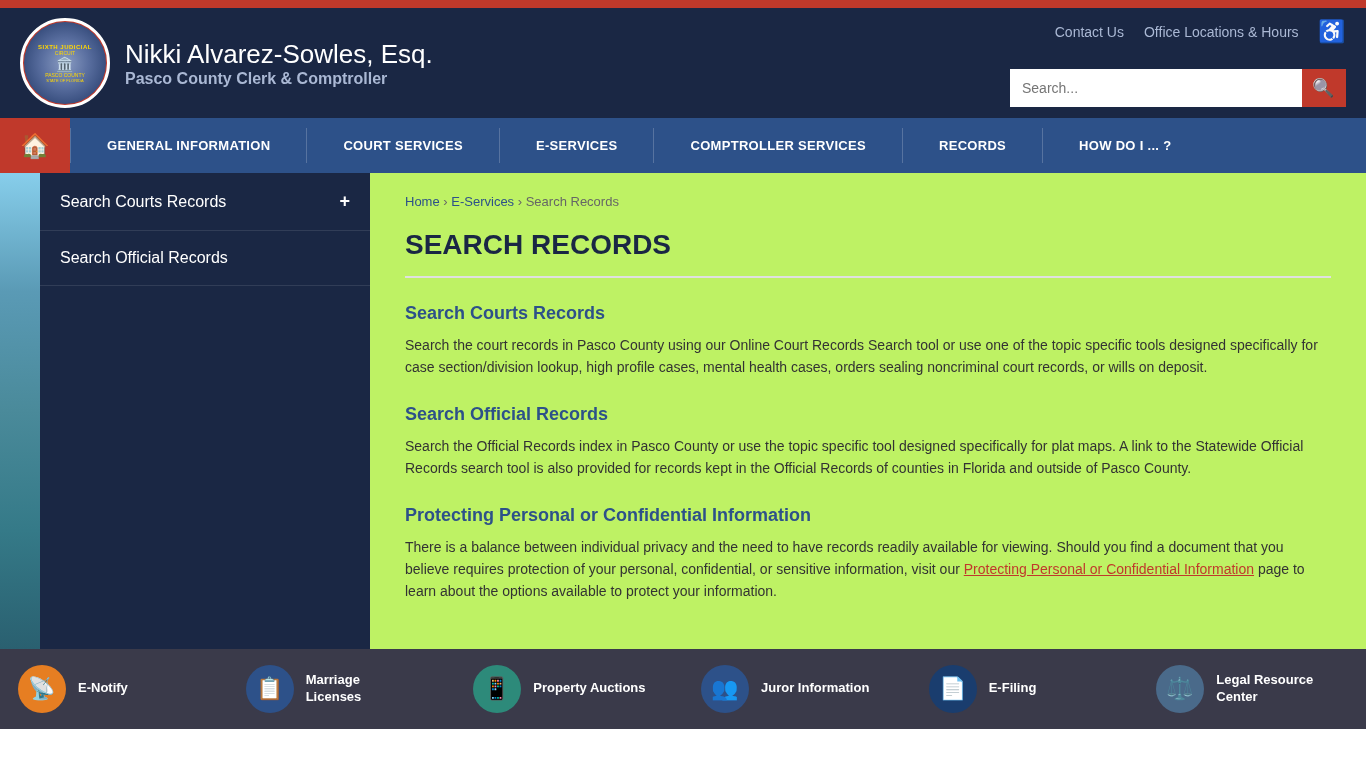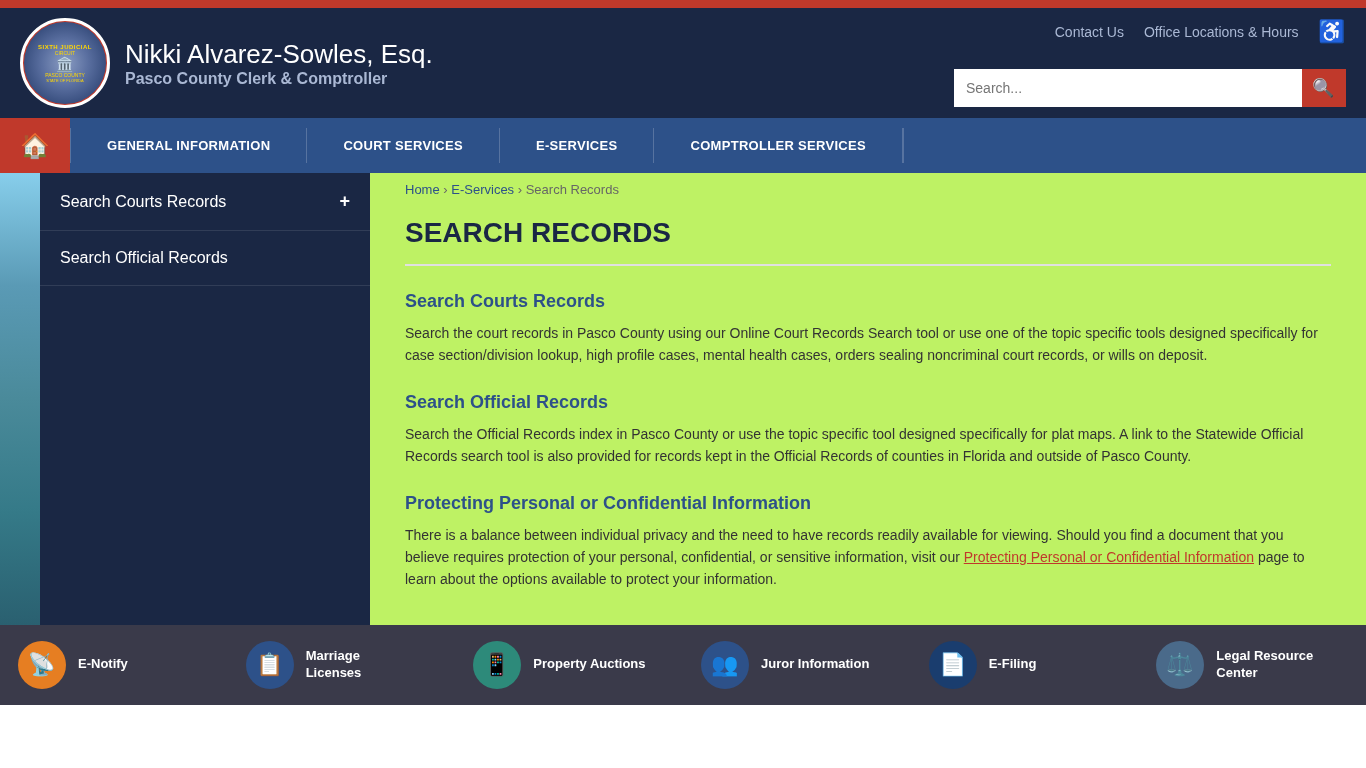--- a/index.html
+++ b/index.html
@@ -13,41 +13,41 @@
     .header-left { display: flex; align-items: center; gap: 15px; }
     .logo-circle { width: 90px; height: 90px; border-radius: 50%; background: #c0392b; border: 3px solid #fff; display: flex; align-items: center; justify-content: center; overflow: hidden; flex-shrink: 0; }
     .logo-inner { width: 82px; height: 82px; border-radius: 50%; background: radial-gradient(circle, #8b9dc3 0%, #5a6fa0 40%, #3a5080 70%, #1a2744 100%); display: flex; align-items: center; justify-content: center; position: relative; }
     .header-title h1 { color: #fff; font-size: 26px; font-weight: normal; }
     .header-title h2 { color: #aab8d4; font-size: 16px; font-weight: bold; }
     .header-right { display: flex; flex-direction: column; align-items: flex-end; gap: 24px; }
     .header-links { display: flex; gap: 20px; align-items: center; }
     .header-links a { color: #aab8d4; text-decoration: none; font-size: 14px; }
     .accessibility-icon { color: #aab8d4; font-size: 22px; cursor: pointer; }
     .search-bar { display: flex; align-items: center; }
-    .search-bar input { width: 348px; height: 38px; padding: 0 12px; border: none; font-size: 14px; color: #999; outline: none; }
+    .search-bar input { width: 292px; height: 38px; padding: 0 12px; border: none; font-size: 14px; color: #999; outline: none; }
     .search-btn { background: #c0392b; border: none; color: #fff; width: 44px; height: 38px; cursor: pointer; font-size: 18px; display: flex; align-items: center; justify-content: center; }
 
     
     .nav-bar { background: #2d5189; display: flex; align-items: stretch; min-height: 55px; }
     .nav-home { background: #c0392b; width: 70px; display: flex; align-items: center; justify-content: center; flex-shrink: 0; }
     .nav-home-icon { color: #fff; font-size: 24px; cursor: pointer; }
     .nav-items { display: flex; align-items: stretch; }
     .nav-item { color: #fff; font-size: 13px; font-weight: bold; padding: 0 36px; display: flex; align-items: center; text-transform: uppercase; cursor: pointer; letter-spacing: 0.3px; white-space: nowrap; }
     .nav-divider { width: 1px; background: rgba(255,255,255,0.2); margin: 10px 0; }
 
     
     .main-content { display: flex; min-height: 450px; background: #bef264; }
 
     
     .sidebar { background: #1a2744; width: 330px; flex-shrink: 0; padding-top: 0; }
     .sidebar-item { display: flex; align-items: center; justify-content: space-between; padding: 18px 20px; color: #fff; cursor: pointer; border-bottom: 1px solid rgba(255,255,255,0.1); font-size: 16px; }
     .sidebar-plus { color: #fff; font-size: 18px; font-weight: bold; }
 
     
-    .page-content { flex: 1; padding: 9px 35px; }
+    .page-content { flex: 1; padding: 21px 35px; }
     .breadcrumb { font-size: 13px; color: #666; margin-bottom: 20px; }
     .breadcrumb a { color: #2d5189; text-decoration: none; }
     .breadcrumb span { color: #666; }
 
     .page-title { font-size: 28px; font-weight: bold; color: #1a2744; text-transform: uppercase; margin-bottom: 25px; border-bottom: 2px solid #e0e0e0; padding-bottom: 15px; }
 
     .content-section { margin-bottom: 25px; }
     .content-section h2 { font-size: 18px; font-weight: bold; color: #2d5189; margin-bottom: 10px; }
     .content-section p { color: #333; line-height: 1.6; font-size: 14px; }
     .content-section a { color: #c0392b; text-decoration: underline; }
@@ -106,21 +106,23 @@
   <div class="nav-items">
     <div class="nav-divider"></div>
     <div class="nav-item">GENERAL INFORMATION</div>
     <div class="nav-divider"></div>
     <div class="nav-item">COURT SERVICES</div>
     <div class="nav-divider"></div>
     <div class="nav-item">E-SERVICES</div>
     <div class="nav-divider"></div>
     <div class="nav-item">COMPTROLLER SERVICES</div>
     <div class="nav-divider"></div>
+    <div class="nav-item">RECORDS</div>
     <div class="nav-divider"></div>
+    <div class="nav-item">HOW DO I ... ?</div>
   </div>
 </nav>
 
 <div class="main-content">
 
   <div style="width:40px; background: linear-gradient(to bottom, #87CEEB 0%, #5a9ab5 25%, #4a8a9a 50%, #357a88 75%, #2a6070 100%);"></div>
 
   <div class="sidebar">
     <div class="sidebar-item">
       <span>Search Courts Records</span>

